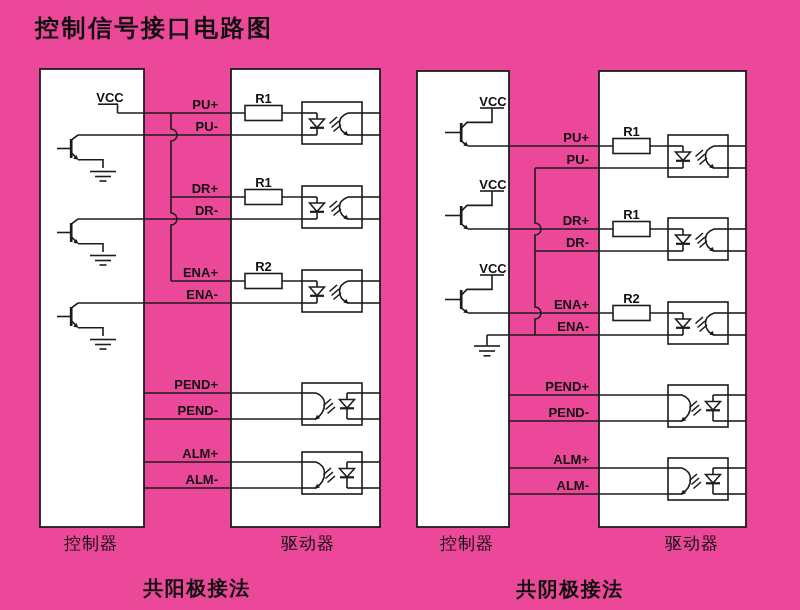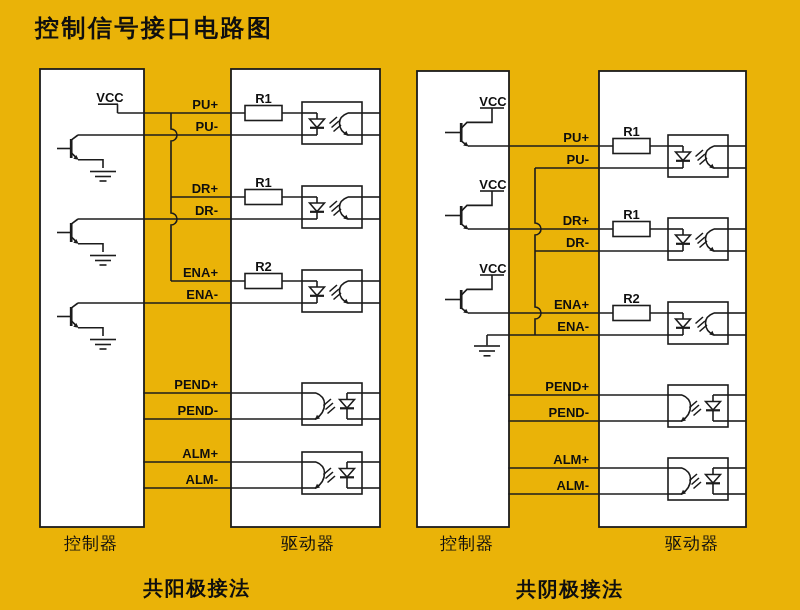--- a/index.html
+++ b/index.html
@@ -1,16 +1,16 @@
 <!DOCTYPE html>
 <html><head>
 <meta charset="utf-8">
 <style>
   html,body{margin:0;padding:0;background:#fff}
-  .page{width:800px;height:610px;position:relative;background:#eab308;overflow:hidden}
+  .page{width:800px;height:610px;position:relative;background:#ec4899;overflow:hidden}
   svg{display:block}
   use{overflow:visible}
   .w{stroke:#1c1c1c;stroke-width:1.6;fill:none;stroke-linecap:butt}
   .bx{stroke:#1c1c1c;stroke-width:1.8;fill:#ffffff}
   .cb{stroke:#1c1c1c;stroke-width:1.6;fill:#ffffff}
   .bar{stroke:#1c1c1c;stroke-width:2.7;fill:none}
   .fl{fill:#1c1c1c;stroke:none}
   .tri{fill:#ffffff;stroke:#1c1c1c;stroke-width:1.5;stroke-linejoin:miter}
   .cat{stroke:#1c1c1c;stroke-width:2.2;fill:none}
   text{fill:#0f0f0f}

